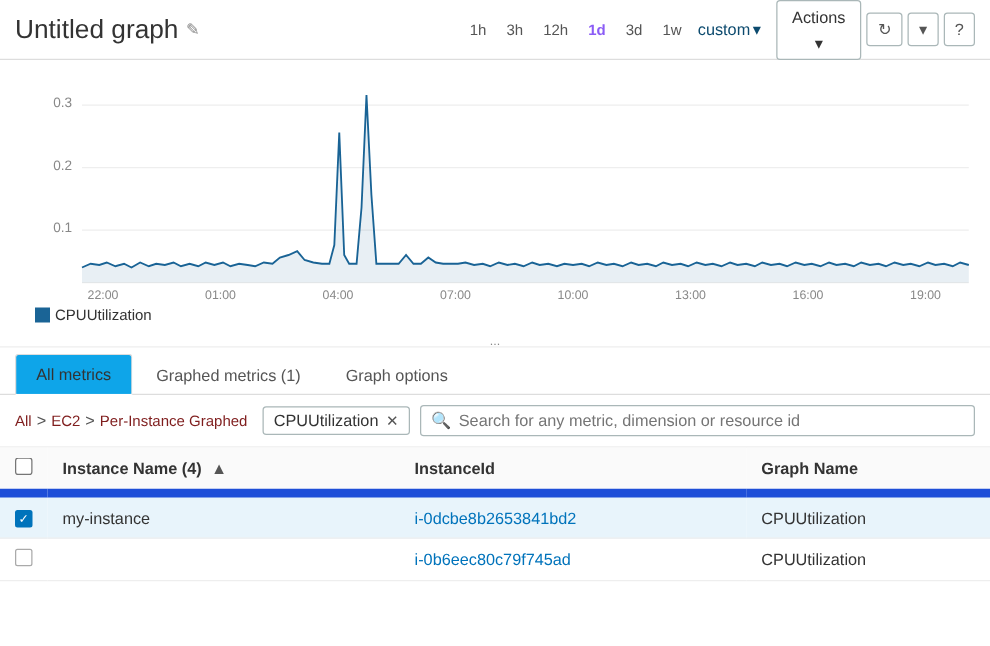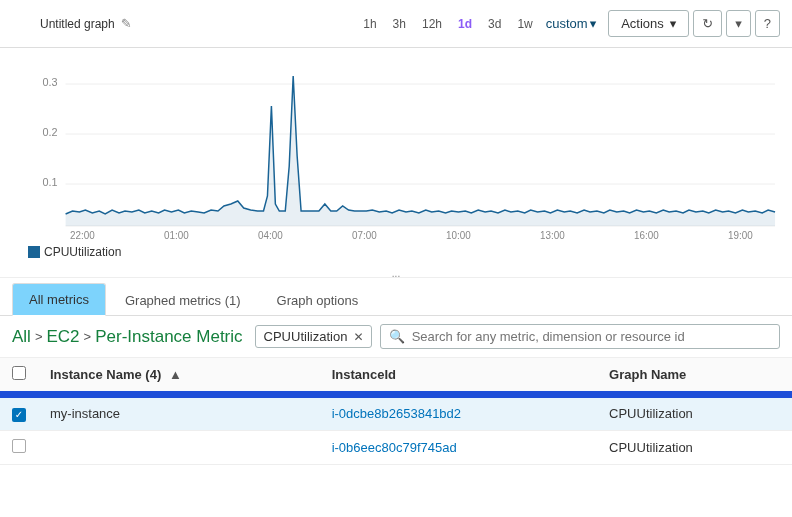--- a/index.html
+++ b/index.html
@@ -14,24 +14,23 @@
       height: 48px;
       background: #fff;
     }
     .title-area {
       display: flex;
       align-items: center;
       gap: 6px;
       flex: 1;
     }
     .title-text {
-      font-size: 12px;
+      font-size: 21px;
       font-weight: 400;
       color: #333;
-      margin-left: 28px;
     }
     .edit-icon {
       color: #888;
       cursor: pointer;
       font-size: 13px;
     }
     .time-controls {
       display: flex;
       align-items: center;
       gap: 10px;
@@ -58,20 +57,21 @@
       background: #fff;
       border: 1px solid #aab7b8;
       border-radius: 3px;
       padding: 5px 12px;
       cursor: pointer;
       font-size: 13px;
       display: flex;
       align-items: center;
       gap: 6px;
       color: #333;
+      flex-direction: column;
     }
     .icon-btn {
       background: #fff;
       border: 1px solid #aab7b8;
       border-radius: 3px;
       padding: 5px 8px;
       cursor: pointer;
       font-size: 13px;
       color: #555;
       display: flex;
@@ -138,40 +138,40 @@
       border: 1px solid transparent;
       border-bottom: none;
       font-size: 13px;
       color: #555;
       margin-right: 2px;
       position: relative;
       top: 1px;
       border-radius: 3px 3px 0 0;
     }
     .tab.active {
-      background: #7dd3fc;
+      background: #0ea5e9;
       border-color: #ddd;
       border-bottom: 1px solid #fff;
       color: #333;
       font-weight: 500;
     }
 
     
     .filter-bar {
       display: flex;
       align-items: center;
       padding: 8px 12px;
       gap: 4px;
       border-bottom: 1px solid #eee;
       flex-wrap: nowrap;
     }
     .breadcrumb-item {
-      color: #15803d;
-      cursor: pointer;
-      font-size: 17px;
+      color: #7f1d1d;
+      cursor: pointer;
+      font-size: 12px;
     }
     .breadcrumb-sep {
       color: #555;
       font-size: 13px;
     }
     .filter-tag {
       display: flex;
       align-items: center;
       background: #fff;
       border: 1px solid #aab7b8;
@@ -386,21 +386,21 @@
   <div class="tab">
     <span>Graph options</span>
   </div>
 </div>
 
 <div class="filter-bar">
   <span class="breadcrumb-item">All</span>
   <span class="breadcrumb-sep"> &gt; </span>
   <span class="breadcrumb-item">EC2</span>
   <span class="breadcrumb-sep"> &gt; </span>
-  <span class="breadcrumb-item">Per-Instance Metric</span>
+  <span class="breadcrumb-item">Per-Instance Graphed</span>
 
   <div class="filter-tag">
     <span>CPUUtilization</span>
     <span class="remove">✕</span>
   </div>
 
   <div class="search-box">
     <span class="search-icon">🔍</span>
     <input class="search-input" type="text" placeholder="Search for any metric, dimension or resource id" style="">
   </div>

